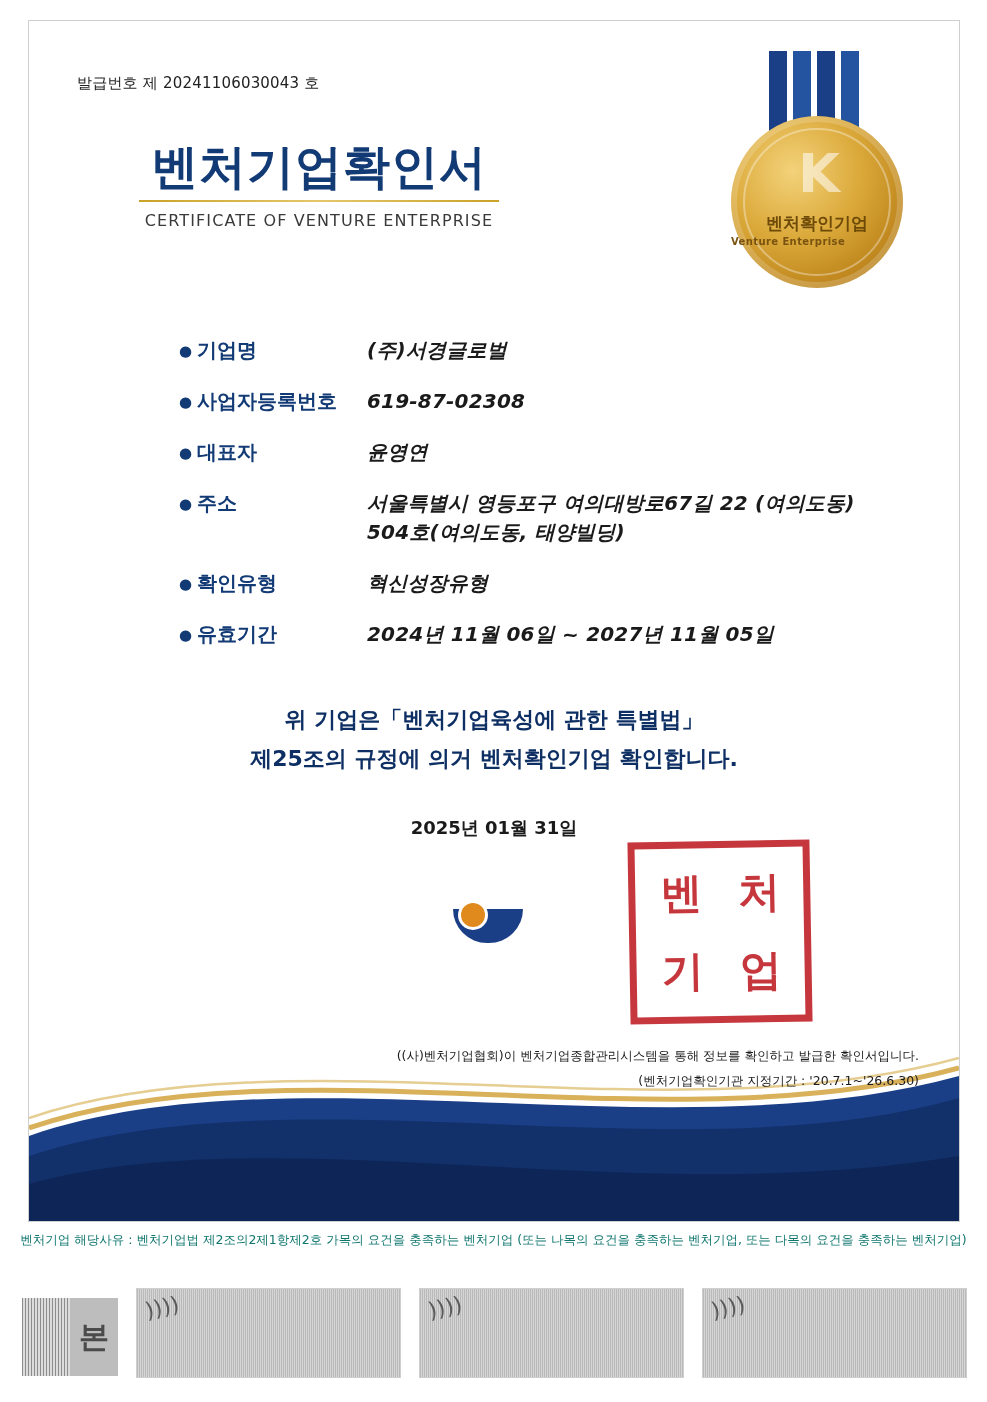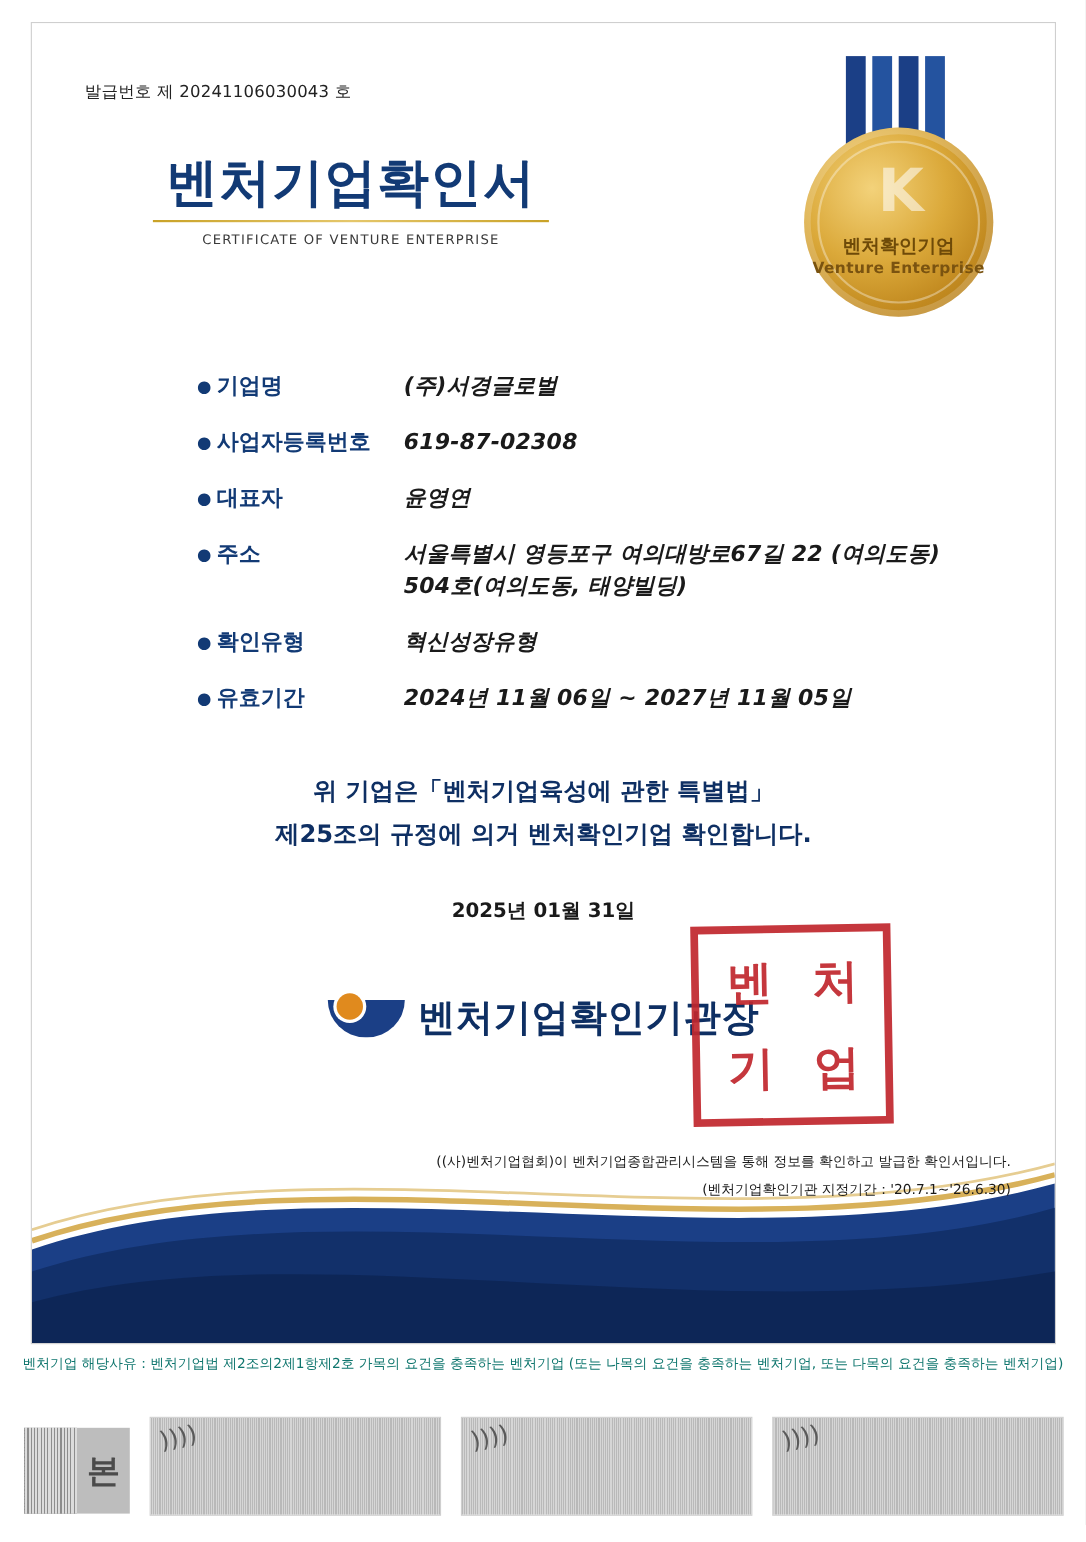--- a/index.html
+++ b/index.html
@@ -54,21 +54,21 @@
     line-height: 1.18;
   }
   .title-rule {
     margin: 6px auto 0 auto;
     width: 360px;
     height: 2px;
     background: linear-gradient(to right, #c9a227, #e5c76b, #c9a227);
   }
   .title-en {
     margin-top: 9px;
-    font-size: 12px;
+    font-size: 16px;
     color: #3a3a3a;
     letter-spacing: 1.1px;
   }
 
   
   .medal {
     position: absolute;
     left: 690px;
     top: 30px;
     width: 190px;
@@ -136,22 +136,21 @@
     top: 96px;
     text-align: center;
     font-size: 17px;
     font-weight: bold;
     color: #6e4a08;
   }
   .medal-en {
     position: absolute;
     left: 0; right: 0;
     top: 120px;
-    text-align: center;
-    font-size: 14px;
+    font-size: 10px;
     font-weight: bold;
     color: #7a5310;
     letter-spacing: 0.4px;
   }
 
   
   .fields {
     position: absolute;
     left: 150px;
     top: 315px;
@@ -429,21 +428,20 @@
       <div>제25조의 규정에 의거 벤처확인기업 확인합니다.</div>
     </div>
 
     <div class="issue-date">2025년 01월 31일</div>
 
     <div class="sign-row">
       <div class="org-logo">
         <div class="swoosh"></div>
         <div class="dot"></div>
       </div>
-      <div class="org-name">벤처기업확인기관장</div>
     </div>
 
     <div class="stamp">
       <div class="stamp-grid">
         <span>벤</span>
         <span>처</span>
         <span>기</span>
         <span>업</span>
       </div>
     </div>

